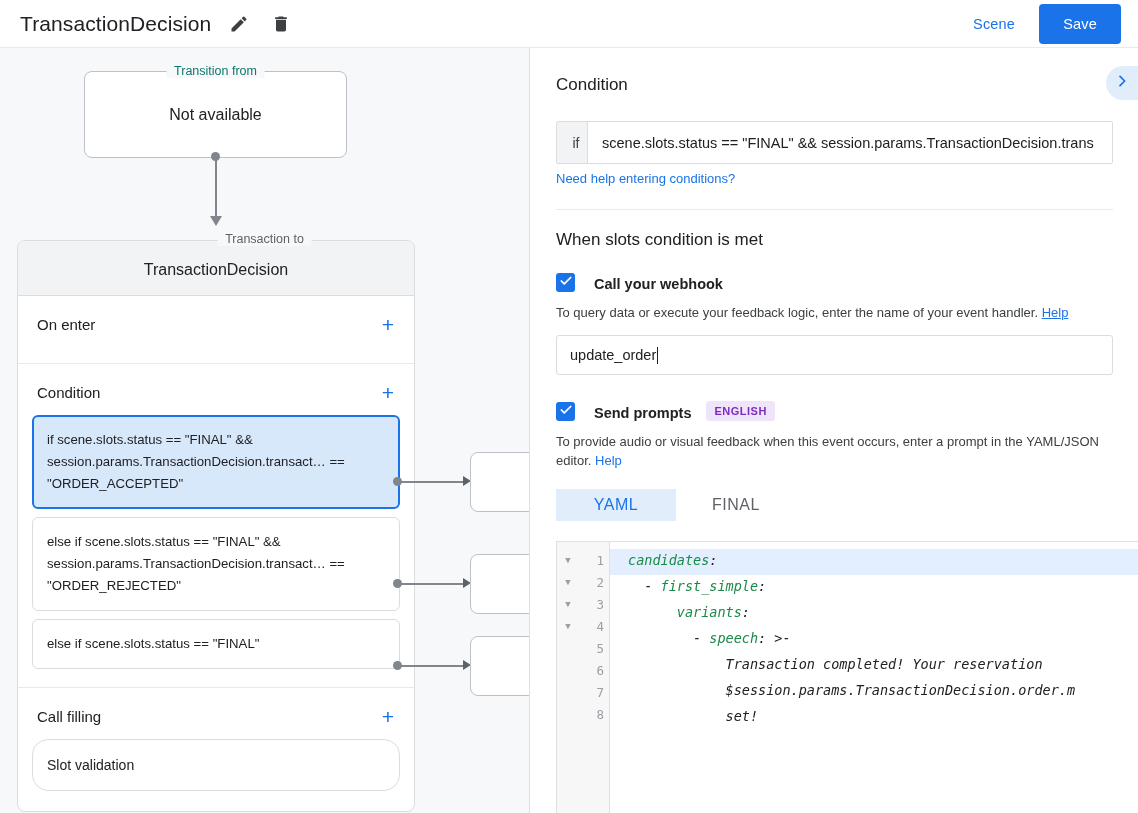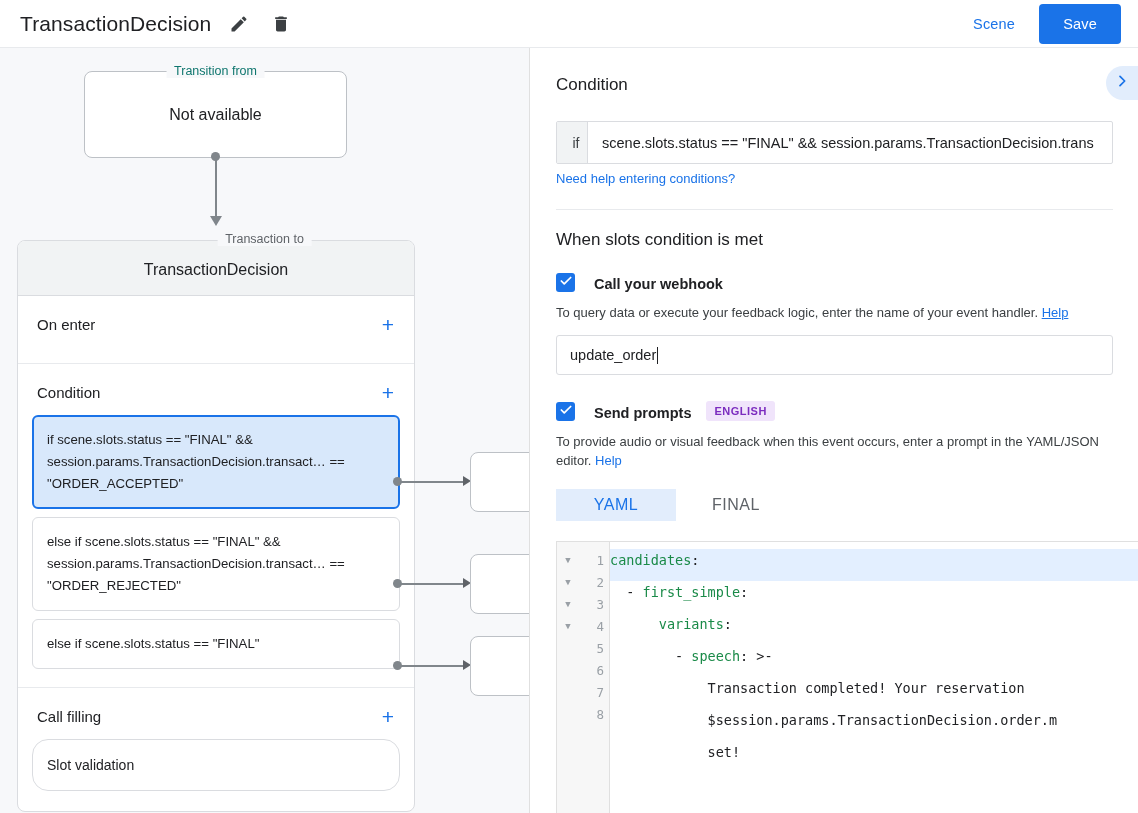--- a/index.html
+++ b/index.html
@@ -365,26 +365,27 @@
     text-align: right;
     padding-right: 3px;
   }
   .code {
     flex: 1;
     padding-top: 7px;
     overflow: hidden;
     position: relative;
   }
   .code-row {
-    height: 32px;
+    height: 26px;
     line-height: 22px;
     font-size: 13.5px;
     white-space: pre;
-    padding-left: 0;
-    color: #202124;
+    padding-left: 18px;
+    color: #202124;
+    font-style: italic;
   }
   .code-row.hl { background: #e3efff; }
   .k { color: #1a8a48; }
   .p { color: #202124; }
 </style>
 </head>
 <body>
 
 <div class="topbar">
   <div class="page-title">TransactionDecision</div>

